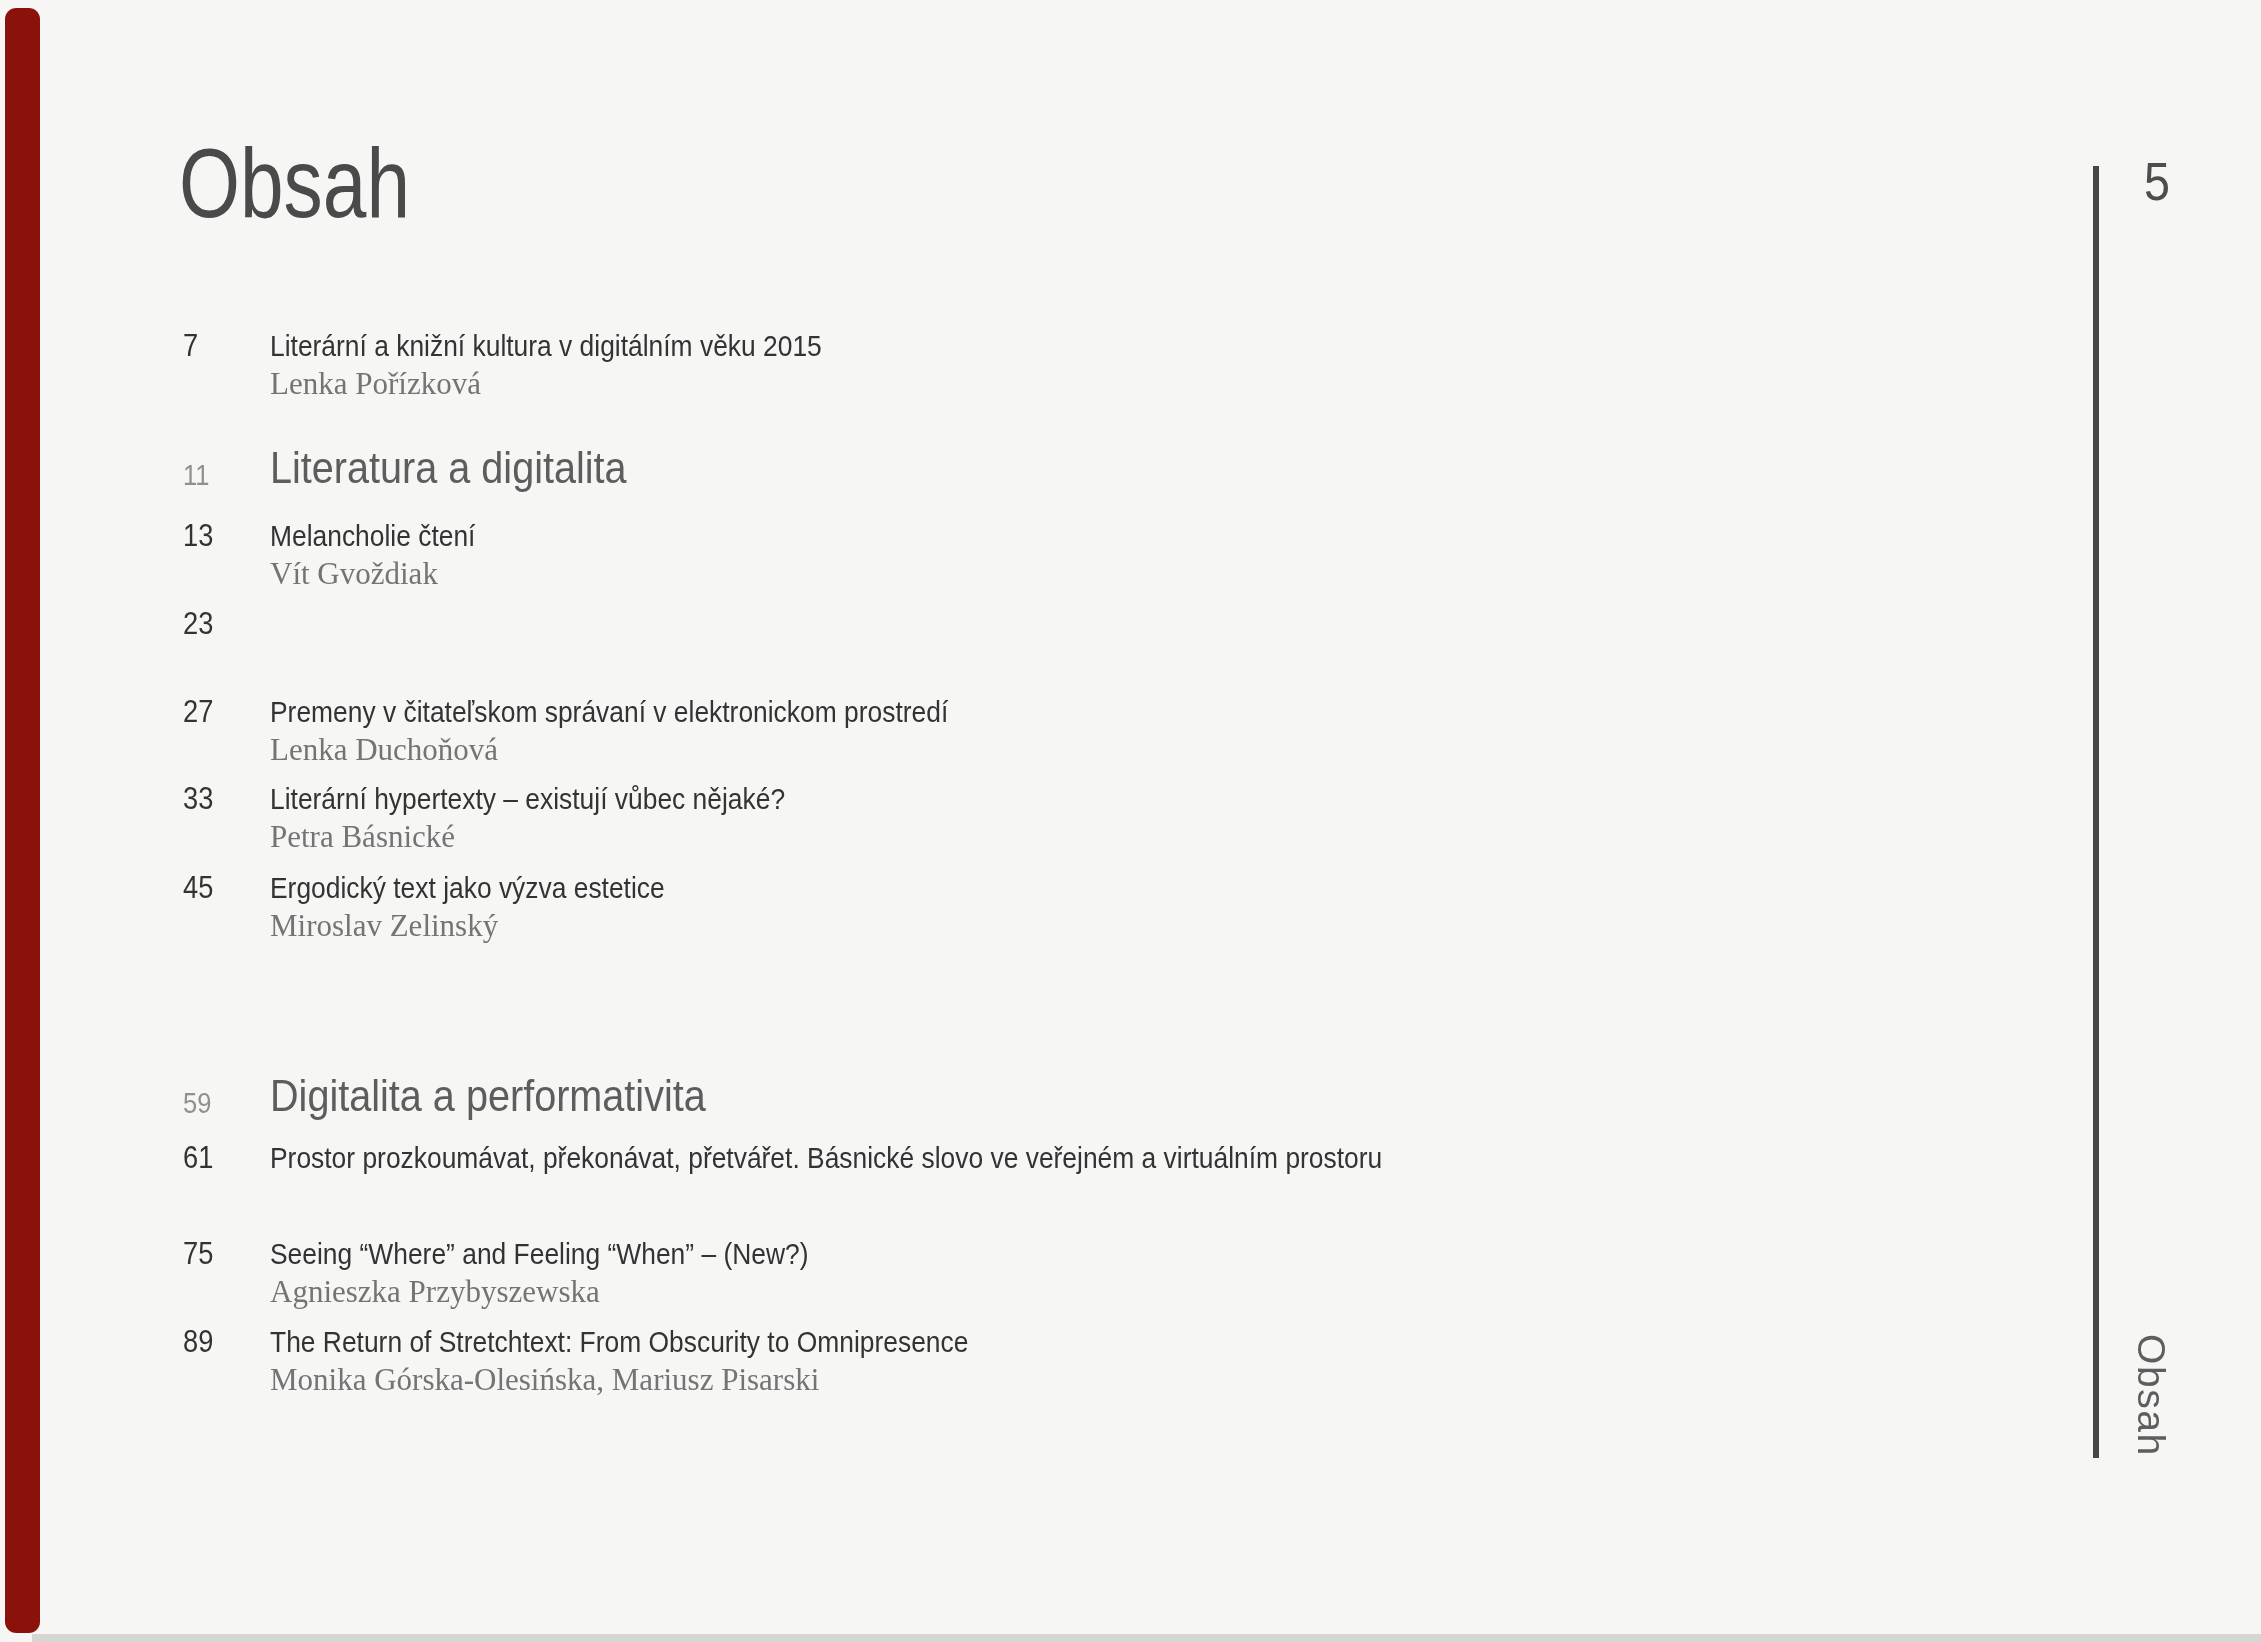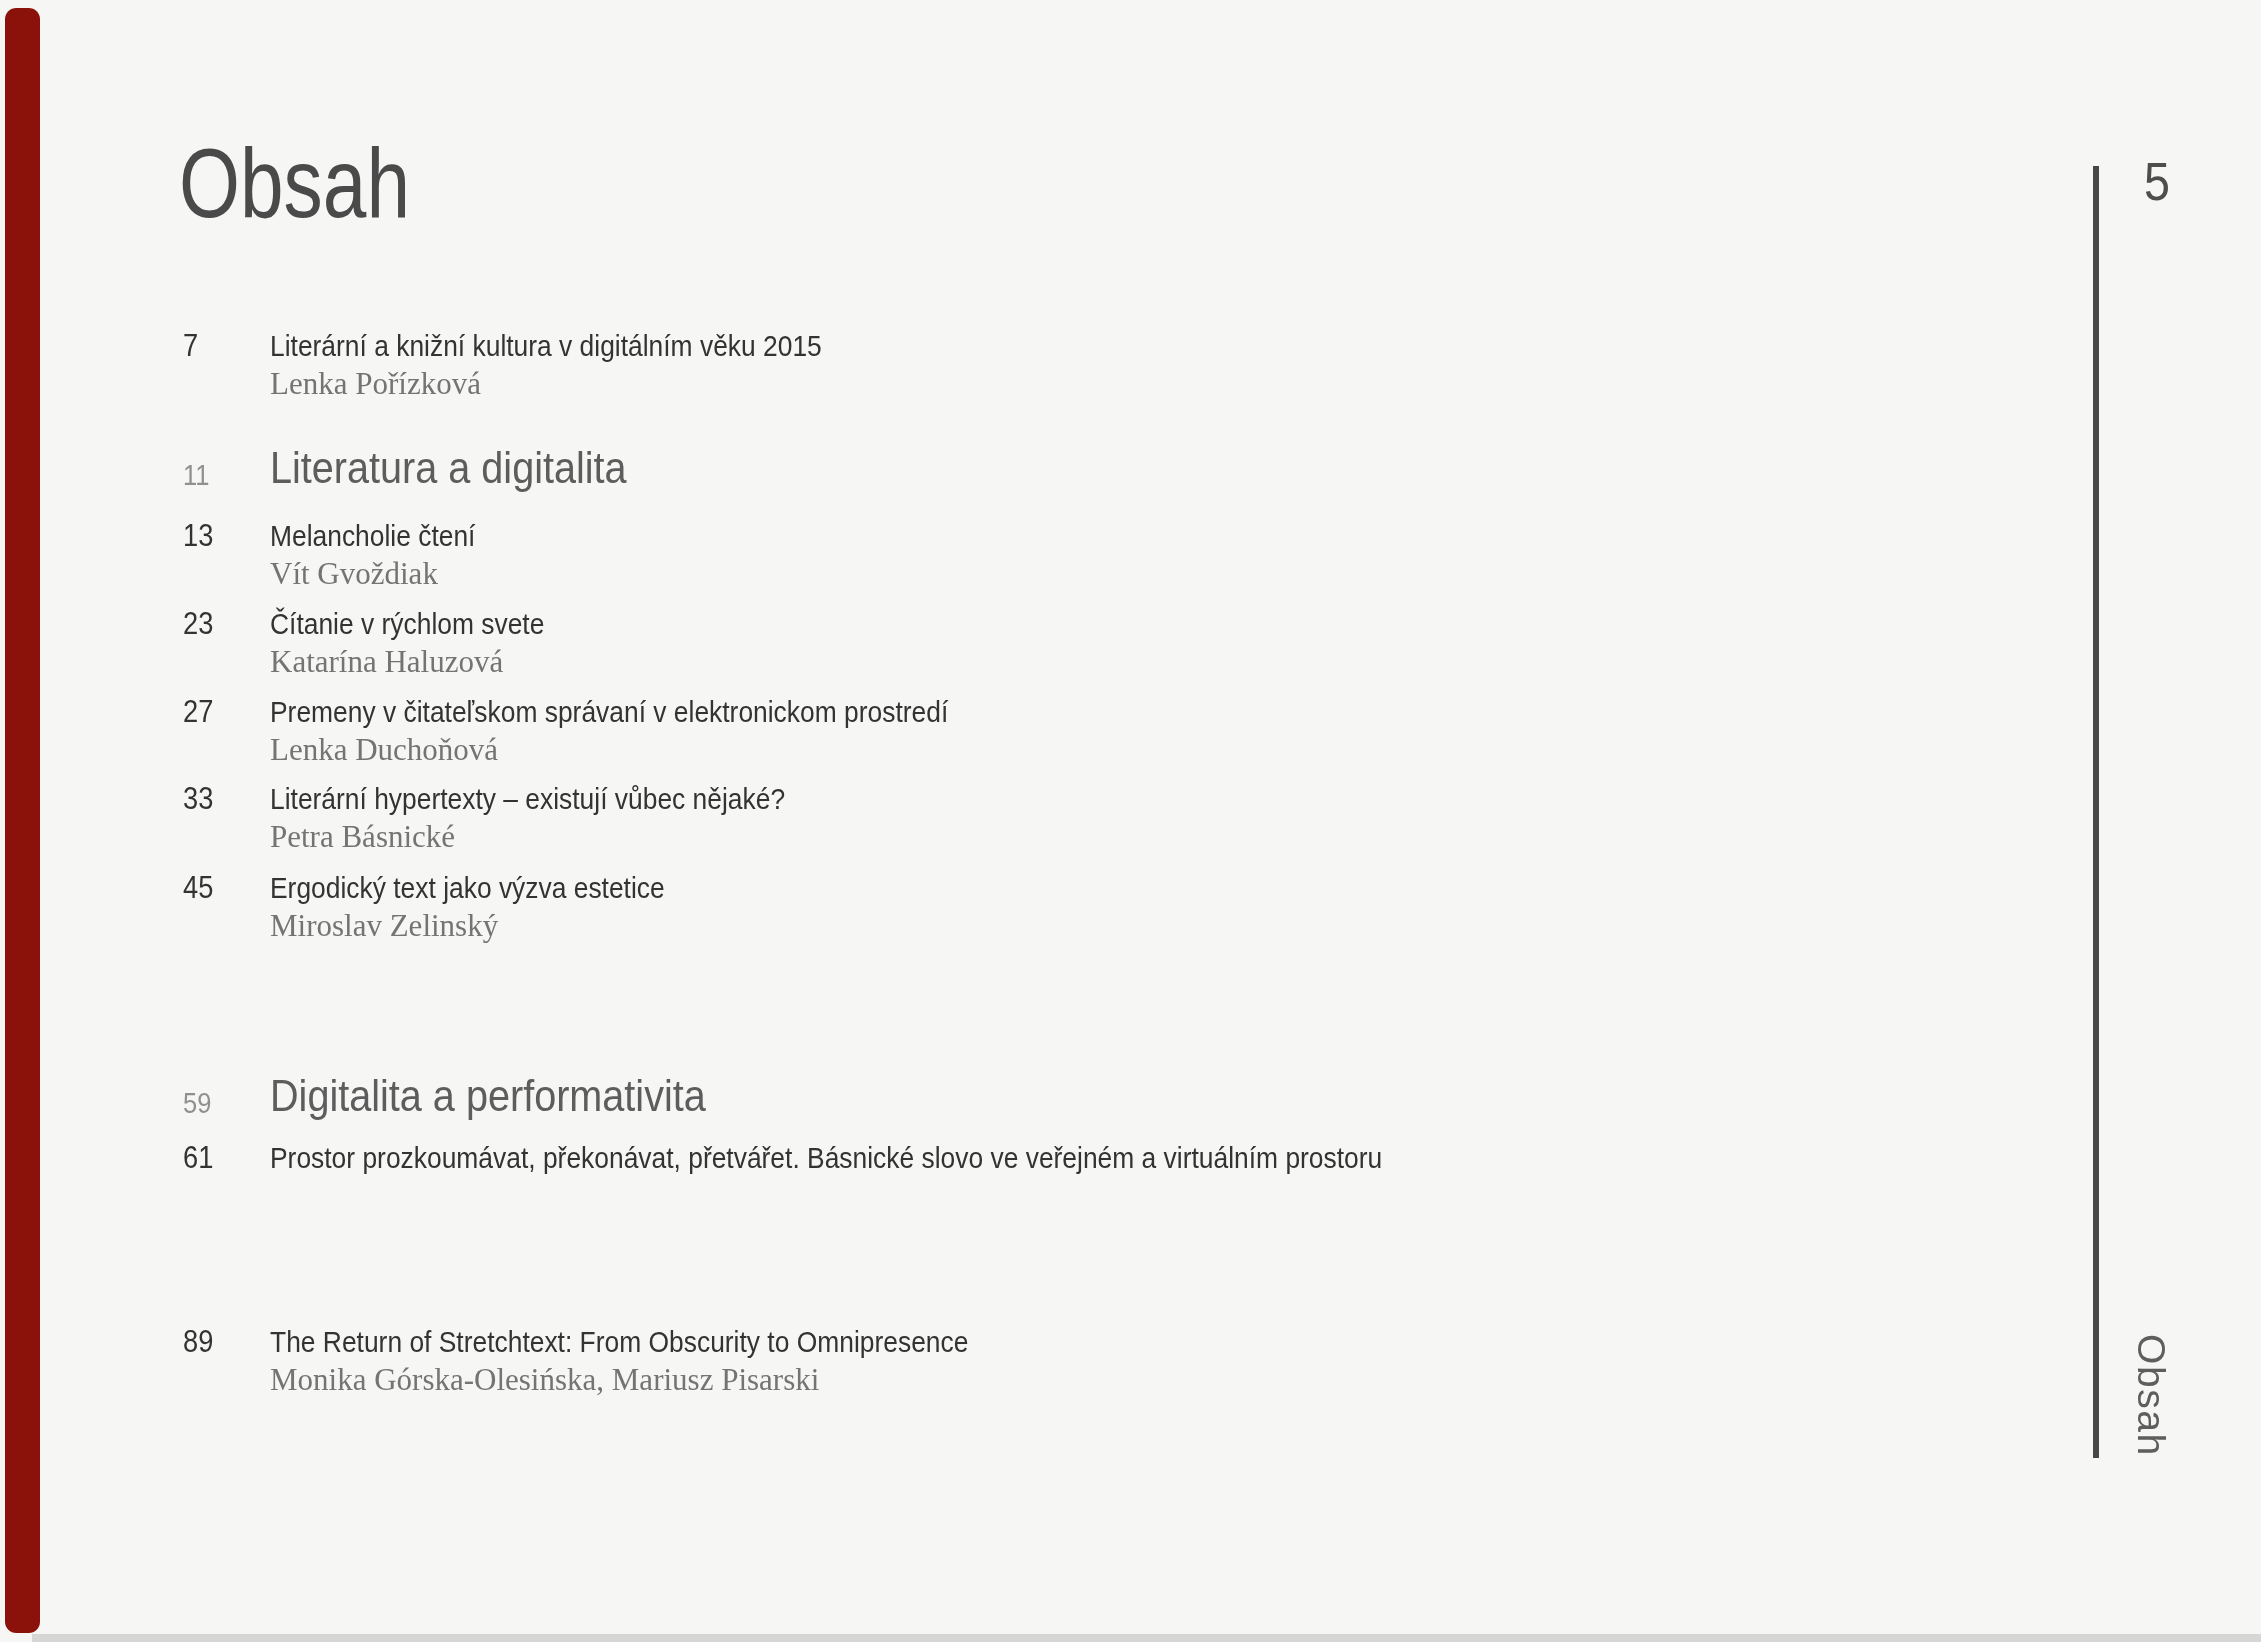--- a/index.html
+++ b/index.html
@@ -94,24 +94,20 @@
   <div class="row entry" style="top:518px">
     <div class="num">13</div>
     <div class="txt">
       <div class="entry-title">Melancholie čtení</div>
       <div class="entry-authors">Vít Gvoždiak</div>
     </div>
   </div>
 
   <div class="row entry" style="top:606px">
     <div class="num">23</div>
-    <div class="txt">
-      <div class="entry-title">Čítanie v rýchlom svete</div>
-      <div class="entry-authors">Katarína Haluzová</div>
-    </div>
   </div>
 
   <div class="row entry" style="top:694px">
     <div class="num">27</div>
     <div class="txt">
       <div class="entry-title">Premeny v čitateľskom správaní v elektronickom prostredí</div>
       <div class="entry-authors">Lenka Duchoňová</div>
     </div>
   </div>
 
@@ -139,20 +135,27 @@
     </div>
   </div>
 
   <div class="row entry" style="top:1140px">
     <div class="num">61</div>
     <div class="txt">
       <div class="entry-title">Prostor prozkoumávat, překonávat, přetvářet. Básnické slovo ve veřejném a virtuálním prostoru</div>
     </div>
   </div>
 
+  <div class="row entry" style="top:1236px">
+    <div class="num">75</div>
+    <div class="txt">
+      <div class="entry-title">Seeing “Where” and Feeling “When” – (New?)</div>
+      <div class="entry-authors">Agnieszka Przybyszewska</div>
+    </div>
+  </div>
 
   <div class="row entry" style="top:1324px">
     <div class="num">89</div>
     <div class="txt">
       <div class="entry-title">The Return of Stretchtext: From Obscurity to Omnipresence</div>
       <div class="entry-authors">Monika Górska-Olesińska, Mariusz Pisarski</div>
     </div>
   </div>
 
   <div class="folio-rule"></div>

